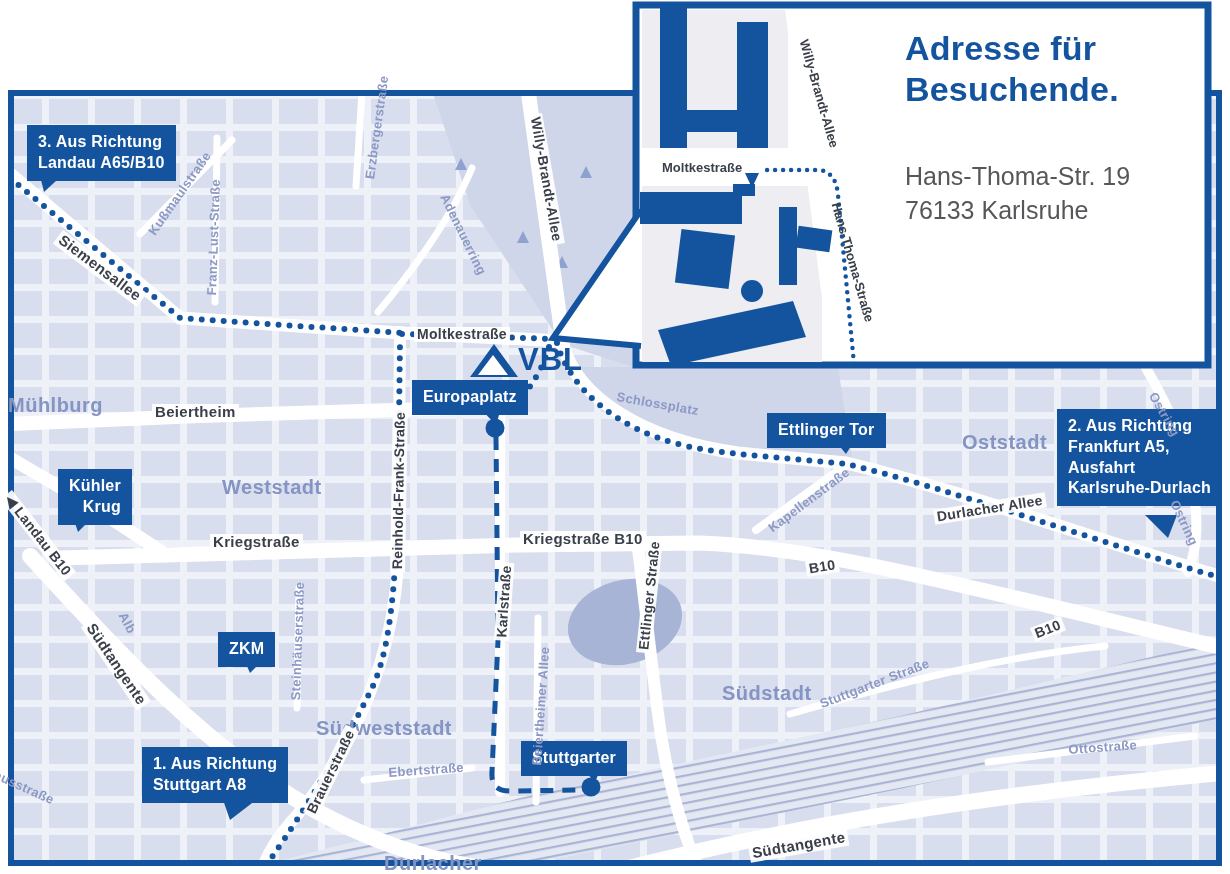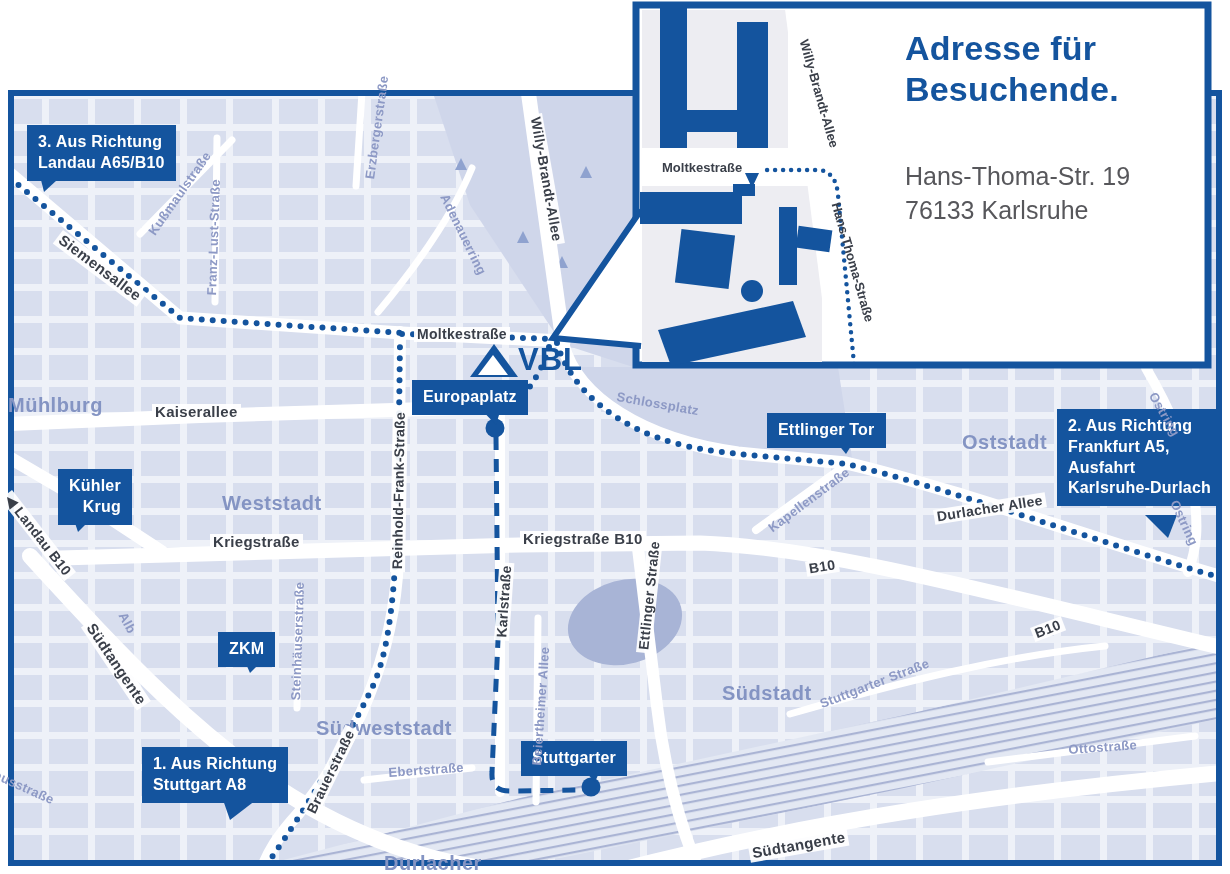--- a/index.html
+++ b/index.html
@@ -166,29 +166,29 @@
 <div class="callout" style="left:142px;top:747px">1. Aus Richtung
 Stuttgart A8</div>
 <div class="callout" style="left:412px;top:380px">Europaplatz</div>
 <div class="callout" style="left:767px;top:413px">Ettlinger Tor</div>
 <div class="callout center" style="left:58px;top:469px">Kühler
 Krug</div>
 <div class="callout" style="left:218px;top:632px">ZKM</div>
 <div class="callout" style="left:521px;top:741px">Stuttgarter</div>
 
 <span class="lbl district" style="left:8px;top:346px">Mühlburg</span>
-<span class="lbl district" style="left:222px;top:444px">Weststadt</span>
+<span class="lbl district" style="left:222px;top:428px">Weststadt</span>
 <span class="lbl district" style="left:962px;top:383px">Oststadt</span>
 <span class="lbl district" style="left:722px;top:634px">Südstadt</span>
 <span class="lbl district" style="left:316px;top:669px">Südweststadt</span>
 <span class="lbl district" style="left:384px;top:804px">Durlacher</span>
 
 <span class="lbl st big" style="left:63px;top:230px;transform:rotate(37deg)">Siemensallee</span>
 <span class="lbl st" style="left:414px;top:327px">Moltkestraße</span>
-<span class="lbl st big" style="left:152px;top:404px">Kaiserallee</span>
+<span class="lbl st big" style="left:152px;top:404px">Beiertheim</span>
 <span class="lbl st big" style="left:210px;top:534px">Kriegstraße</span>
 <span class="lbl st big" style="left:520px;top:531px">Kriegstraße B10</span>
 <span class="lbl st" style="left:390px;top:572px;transform:rotate(-89deg)">Reinhold-Frank-Straße</span>
 <span class="lbl st" style="left:494px;top:640px;transform:rotate(-86deg)">Karlstraße</span>
 <span class="lbl st" style="left:636px;top:652px;transform:rotate(-84deg)">Ettlinger Straße</span>
 <span class="lbl st" style="left:542px;top:113px;transform:rotate(80deg)">Willy-Brandt-Allee</span>
 <span class="lbl st" style="left:933px;top:510px;transform:rotate(-9deg)">Durlacher Allee</span>
 <span class="lbl st" style="left:805px;top:562px;transform:rotate(-9deg)">B10</span>
 <span class="lbl st" style="left:1030px;top:628px;transform:rotate(-21deg)">B10</span>
 <span class="lbl st" style="left:12px;top:490px;transform:rotate(52deg)"><span>◀</span> <span>Landau B10</span></span>

